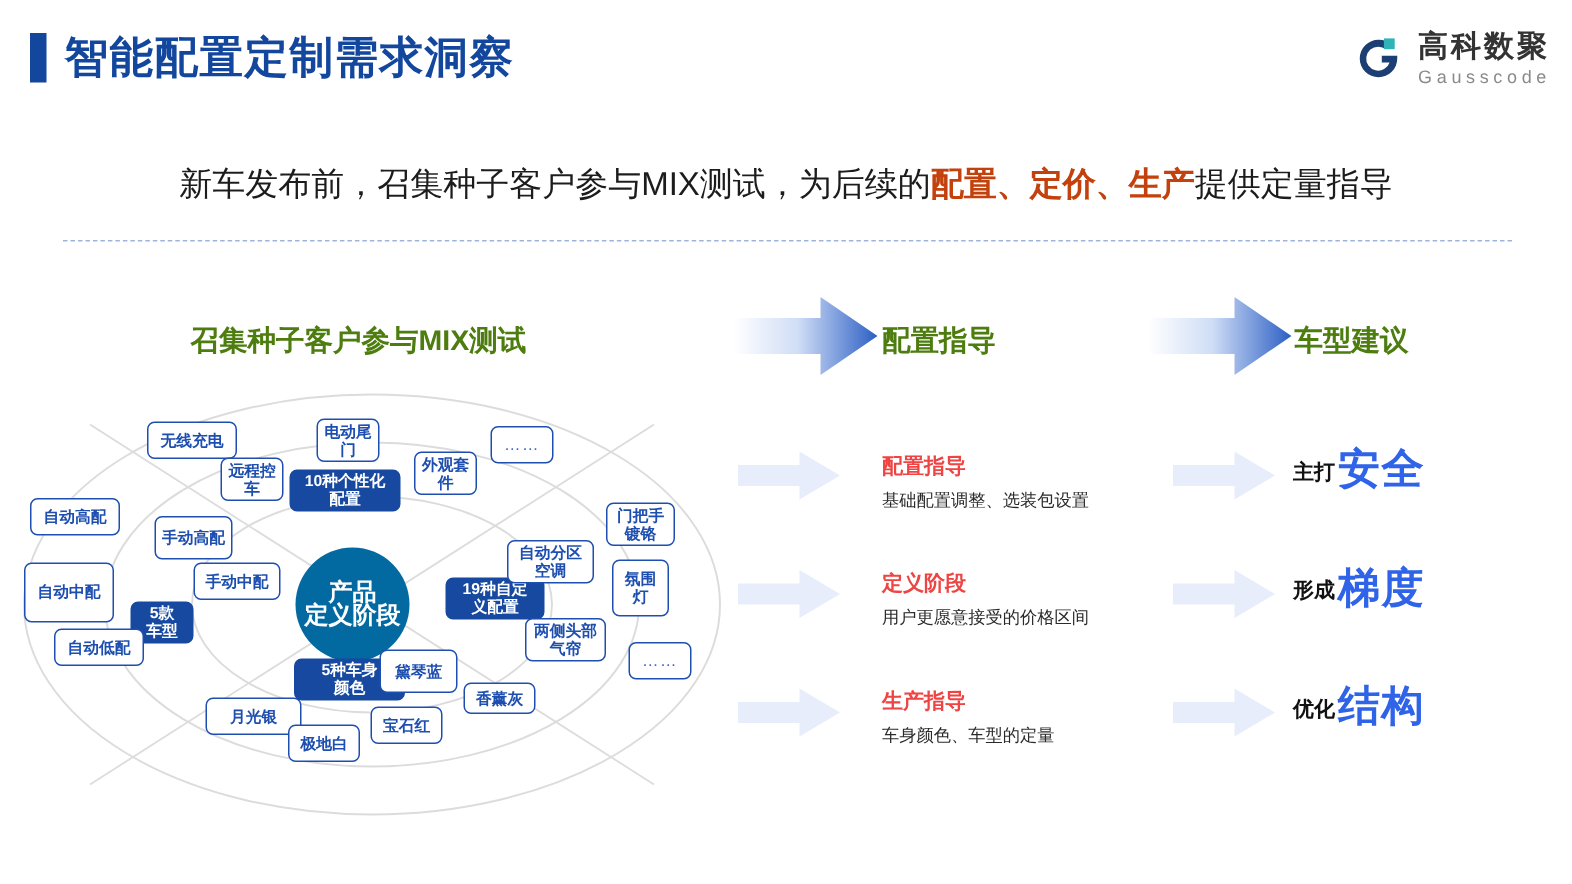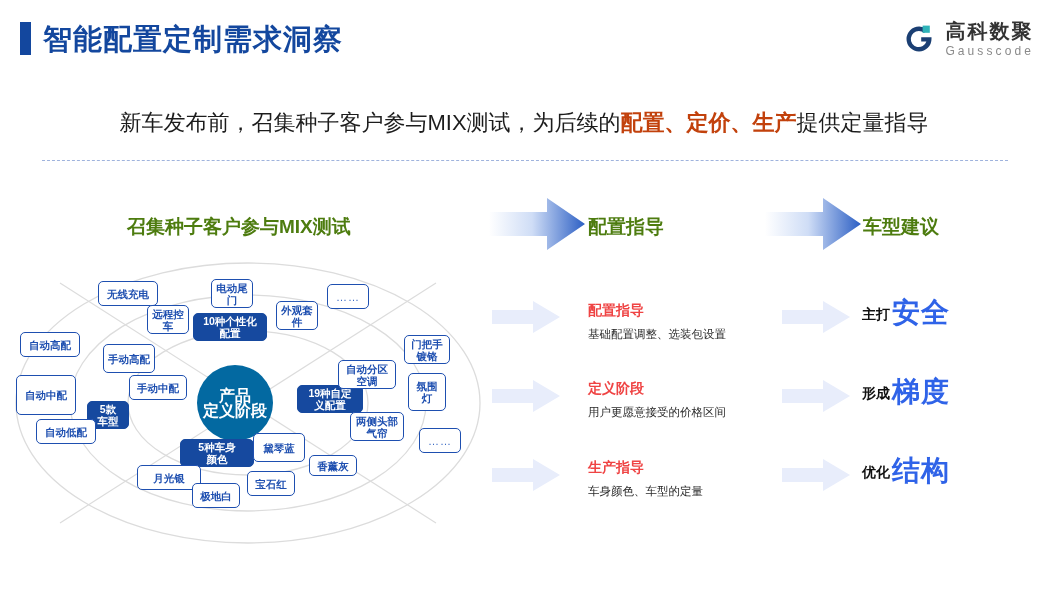--- a/index.html
+++ b/index.html
@@ -205,21 +205,21 @@
         <div>19种自定</div>
         <div>义配置</div>
       </div>
     </div>
     <div class="node dark" style="left:79px;top:146px;width:42px;height:28px">
       <div>
         <div>5款</div>
         <div>车型</div>
       </div>
     </div>
-    <div class="node dark" style="left:172px;top:184px;width:74px;height:28px">
+    <div class="node dark" style="left:188px;top:184px;width:74px;height:28px">
       <div>
         <div>5种车身</div>
         <div>颜色</div>
       </div>
     </div>
 
     <div class="node" style="left:90px;top:26px;width:60px;height:25px">无线充电</div>
     <div class="node" style="left:203px;top:24px;width:42px;height:29px">电动尾门</div>
     <div class="node" style="left:139px;top:50px;width:42px;height:29px">远程控车</div>
     <div class="node" style="left:268px;top:46px;width:42px;height:29px">外观套件</div>

